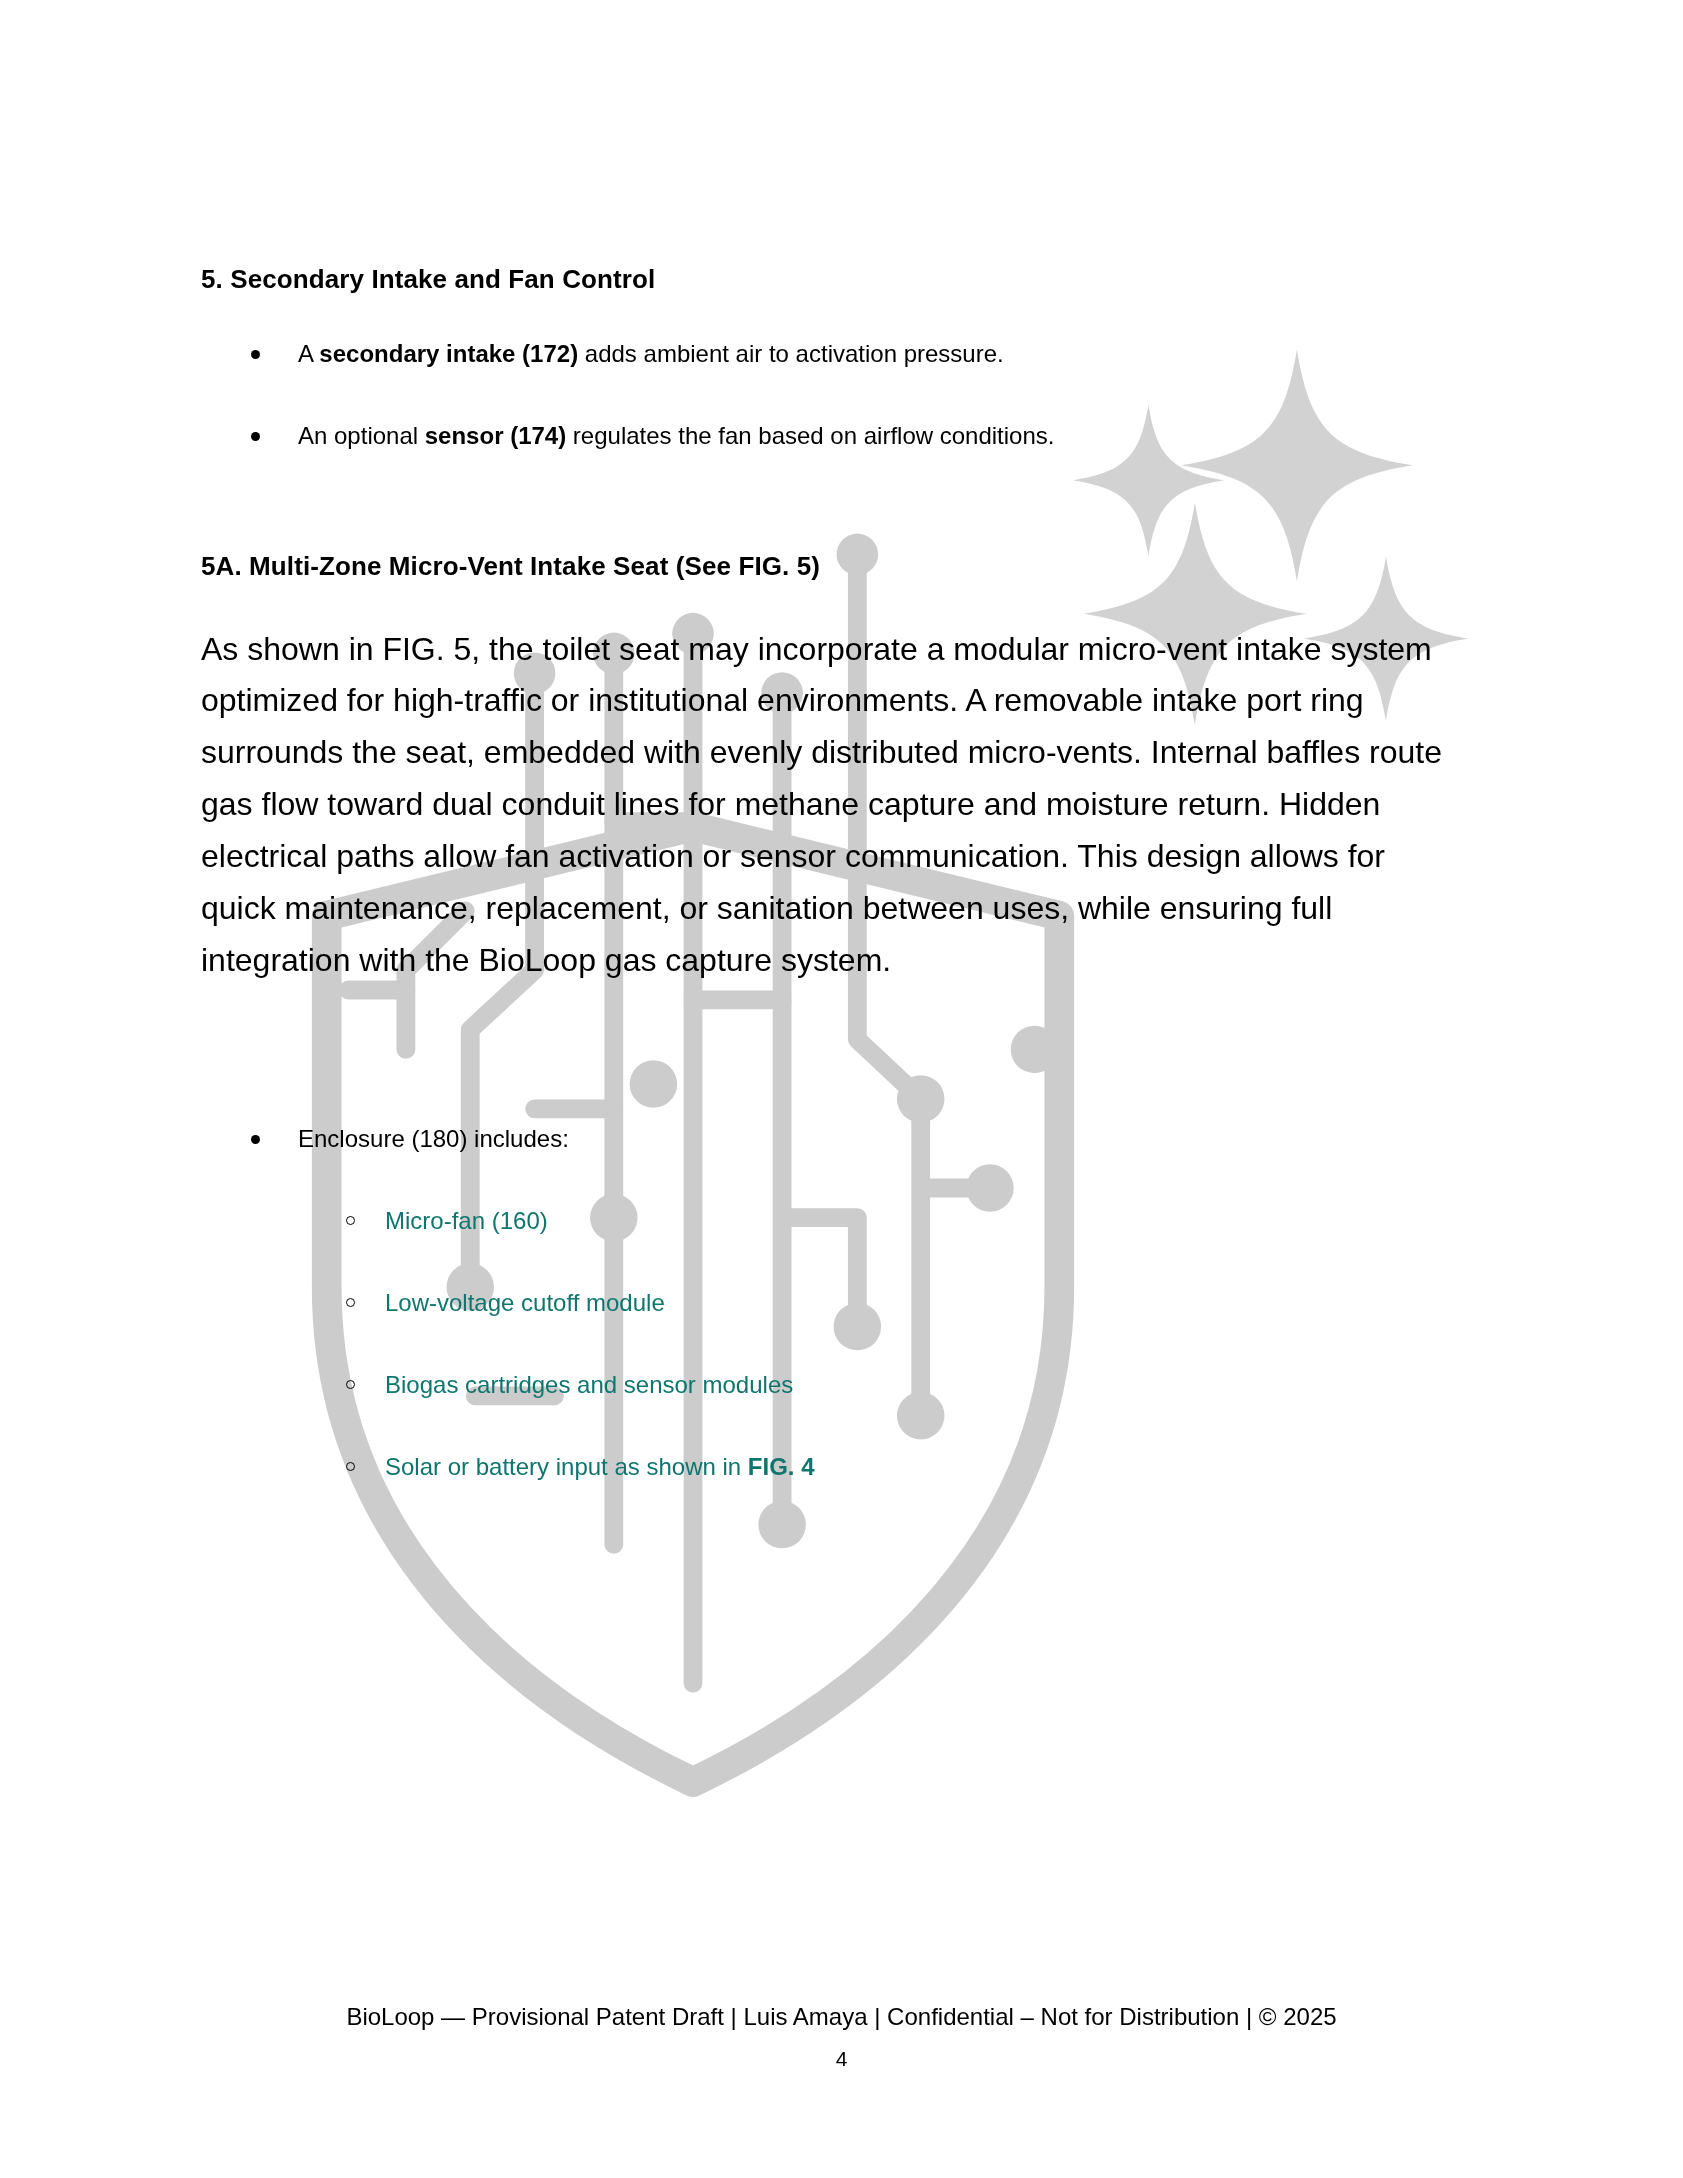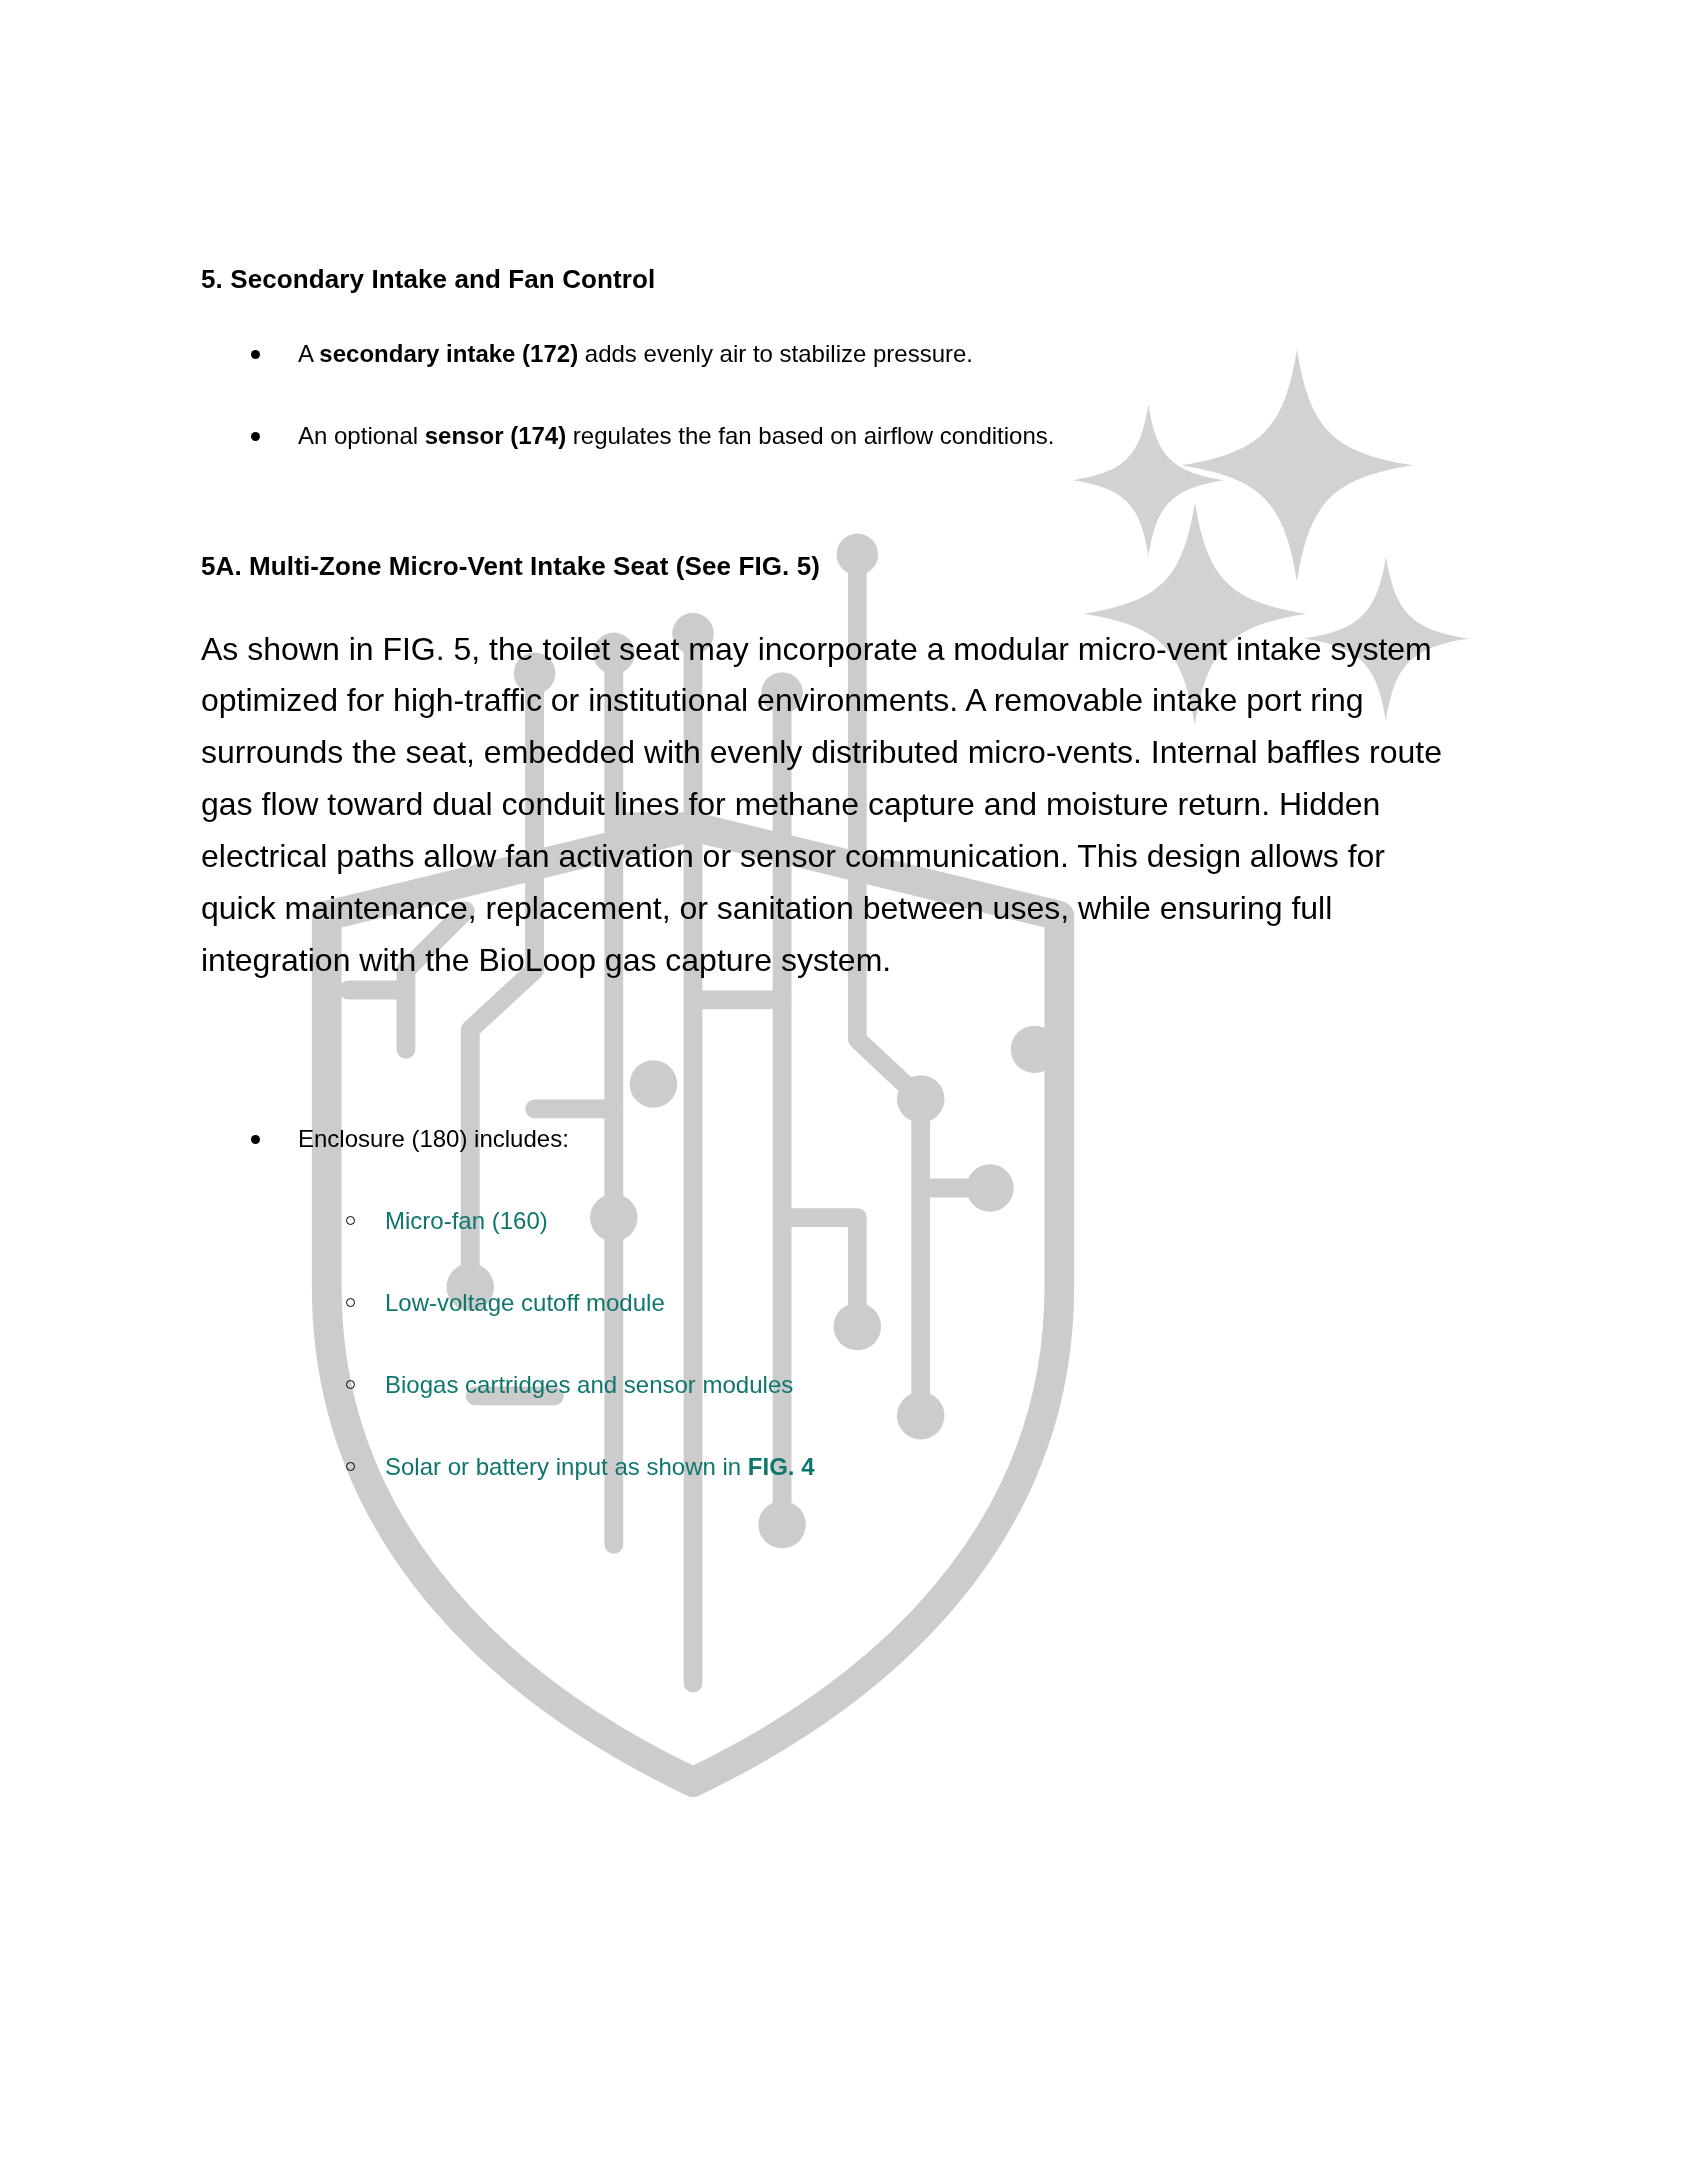--- a/index.html
+++ b/index.html
@@ -204,21 +204,21 @@
 
 <div id="page">
 
   <div class="content">
 
     <h1 class="section-heading">5. Secondary Intake and Fan Control</h1>
     <div class="heading-gap-after"></div>
 
     <ul class="bullets">
       <li>
-        <span>A </span><span class="b">secondary intake (172)</span><span> adds evenly air to stabilize pressure.</span>
+        <span>A </span><span class="b">secondary intake (172)</span><span> adds ambient air to activation pressure.</span>
       </li>
       <li>
         <span>An optional </span><span class="b">sensor (174)</span><span> regulates the fan based on airflow conditions.</span>
       </li>
     </ul>
 
     <div class="heading-gap-before"></div>
     <h1 class="section-heading">5A. Multi-Zone Micro-Vent Intake Seat (See FIG. 5)</h1>
     <div class="heading-gap-after"></div>
 
@@ -243,15 +243,19 @@
           </li>
           <li>
             <span>Solar or battery input as shown in </span><span class="b">FIG. 4</span>
           </li>
         </ul>
       </li>
     </ul>
 
   </div>
 
+  <div class="footer">
+    <div class="footer-line">BioLoop — Provisional Patent Draft | Luis Amaya | Confidential – Not for Distribution | © 2025</div>
+    <div class="footer-page">4</div>
+  </div>
 
 </div>
 
 
 </body></html>

